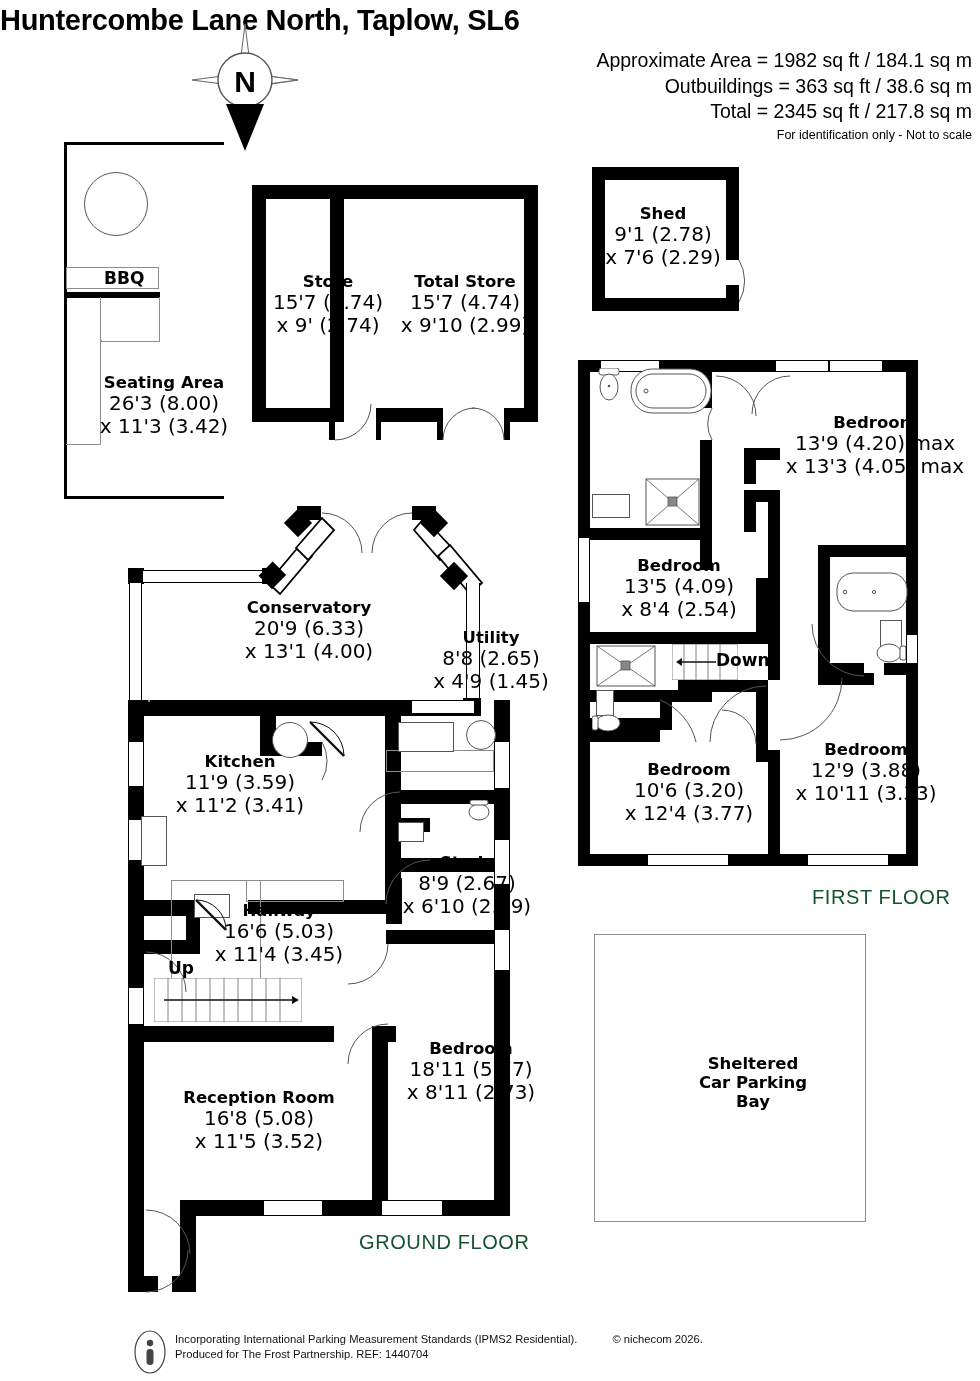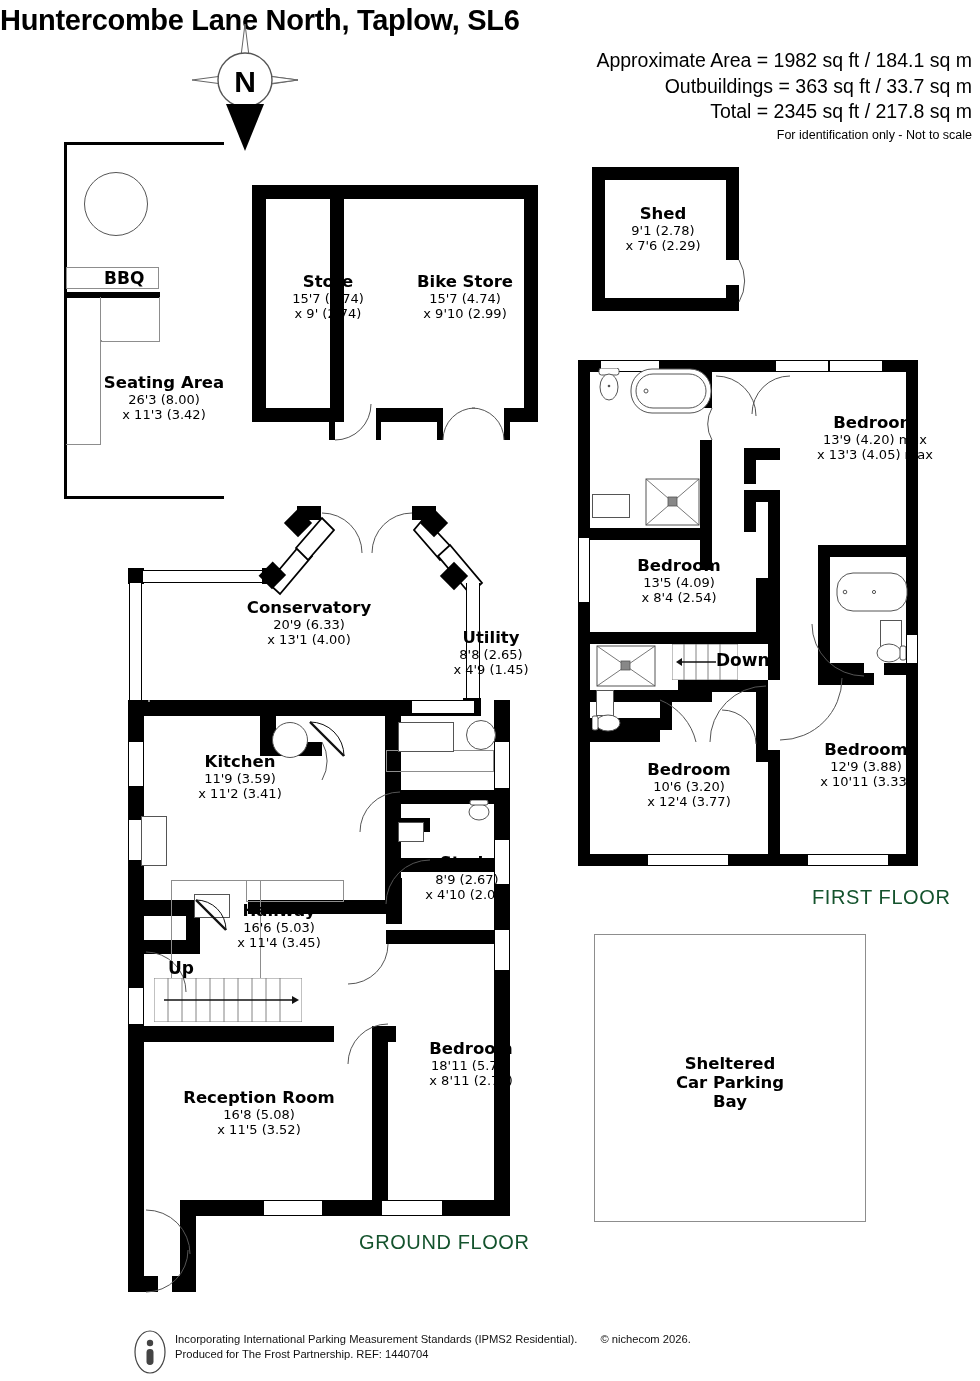--- a/index.html
+++ b/index.html
@@ -43,37 +43,37 @@
   
   .wall{position:absolute;background:#000;}
   .lightbox{position:absolute;border:1px solid #8d8d8d;box-sizing:border-box;}
   .win{position:absolute;background:#fff;border-top:1.6px solid #000;border-bottom:1.6px solid #000;box-sizing:border-box;}
   .winv{position:absolute;background:#fff;border-left:1.6px solid #000;border-right:1.6px solid #000;box-sizing:border-box;}
   .fix{position:absolute;border:1px solid #555;box-sizing:border-box;background:#fff;}
   .fixr{position:absolute;border:1px solid #555;box-sizing:border-box;background:#fff;border-radius:50%;}
   
   .rl{position:absolute;text-align:center;line-height:1.16;}
   .rl .n{font-weight:bold;font-size:16.5px;display:block;white-space:nowrap;}
-  .rl .d{font-size:13px;display:block;white-space:nowrap;}
+  .rl .d{font-size:20px;display:block;white-space:nowrap;}
   .tag{position:absolute;font-weight:bold;font-size:17px;}
   .floorlbl{
     position:absolute;font-size:20px;letter-spacing:0.6px;color:#14532d;
     font-family:"Liberation Sans",sans-serif;font-weight:400;white-space:nowrap;
   }
   
   .foot{
     position:absolute;
     left:175px; top:1332px;
     font-size:11.2px;
     line-height:14.6px;
     font-family:"Liberation Sans",sans-serif;
     color:#111;
     white-space:nowrap;
   }
-  .foot .cop{margin-left:20px;}
+  .foot .cop{margin-left:32px;}
   .foot-icon{position:absolute;left:133px;top:1330px;width:34px;height:45px;}
   .brand{
     position:absolute;left:748px;top:1327px;width:112px;height:50px;
     background:#000;color:#fff;
   }
   .brand .b1{
     position:absolute;left:8px;top:3px;font-size:27px;font-weight:bold;
     letter-spacing:-1px;font-family:"Liberation Sans",sans-serif;line-height:30px;
   }
   .brand .b2{
@@ -85,21 +85,21 @@
   .ovl{position:absolute;left:0;top:0;width:980px;height:1381px;pointer-events:none;}
 </style>
 </head>
 <body>
 
 <div id="page">
 
   <div class="title">Huntercombe Lane North, Taplow, SL6</div>
   <div class="areas">
     <div>Approximate Area = 1982 sq ft / 184.1 sq m</div>
-    <div>Outbuildings = 363 sq ft / 33.7 sq m</div>
+    <div>Outbuildings = 363 sq ft / 38.6 sq m</div>
     <div>Total = 2345 sq ft / 217.8 sq m</div>
   </div>
   <div class="notice">For identification only - Not to scale</div>
 
   <div style="position:absolute;left:190px;top:22px;width:110px;height:130px;">
     <svg width="110" height="130" viewBox="0 0 110 130">
       <g stroke="#666" stroke-width="1" fill="#fff">
         <polygon points="55,2 62,58 55,66 48,58"></polygon>
         <polygon points="108,58 55,66 47,58 55,51" transform="rotate(0 55 58)"></polygon>
         <polygon points="55,51 108,58 55,65 48,58"></polygon>
@@ -148,21 +148,21 @@
     <div class="wall" style="left:376px;top:408px;width:5px;height:32px;"></div>
     <div class="wall" style="left:437px;top:408px;width:6px;height:32px;"></div>
     <div class="wall" style="left:504px;top:408px;width:6px;height:32px;"></div>
   </div>
   <div class="rl" style="left:246px;top:272px;width:164px;">
     <span class="n">Store</span>
     <span class="d">15'7 (4.74)</span>
     <span class="d">x 9' (2.74)</span>
   </div>
   <div class="rl" style="left:378px;top:272px;width:174px;">
-    <span class="n">Bike Store</span>
+    <span class="n">Total Store</span>
     <span class="d">15'7 (4.74)</span>
     <span class="d">x 9'10 (2.99)</span>
   </div>
 
   <div>
     <div class="wall" style="left:592px;top:167px;width:147px;height:13px;"></div>
     <div class="wall" style="left:592px;top:167px;width:13px;height:144px;"></div>
     <div class="wall" style="left:592px;top:298px;width:147px;height:13px;"></div>
     <div class="wall" style="left:726px;top:167px;width:13px;height:93px;"></div>
     <div class="wall" style="left:726px;top:285px;width:13px;height:26px;"></div>
@@ -478,42 +478,42 @@
     <span class="d">x 4'9 (1.45)</span>
   </div>
   <div class="rl" style="left:150px;top:752px;width:180px;">
     <span class="n">Kitchen</span>
     <span class="d">11'9 (3.59)</span>
     <span class="d">x 11'2 (3.41)</span>
   </div>
   <div class="rl" style="left:386px;top:853px;width:162px;">
     <span class="n">Study</span>
     <span class="d">8'9 (2.67)</span>
-    <span class="d">x 4'10 (2.09)</span>
+    <span class="d">x 6'10 (2.09)</span>
   </div>
   <div class="rl" style="left:190px;top:901px;width:178px;text-align:center;">
     <span class="n">Hallway</span>
     <span class="d">16'6 (5.03)</span>
     <span class="d">x 11'4 (3.45)</span>
   </div>
   <div class="tag" style="left:168px;top:958px;">Up</div>
   <div class="rl" style="left:382px;top:1039px;width:178px;">
     <span class="n">Bedroom</span>
     <span class="d">18'11 (5.77)</span>
     <span class="d">x 8'11 (2.73)</span>
   </div>
   <div class="rl" style="left:148px;top:1088px;width:222px;">
     <span class="n">Reception Room</span>
     <span class="d">16'8 (5.08)</span>
     <span class="d">x 11'5 (3.52)</span>
   </div>
   <div class="floorlbl" style="left:359px;top:1231px;">GROUND FLOOR</div>
 
   <div class="lightbox" style="left:594px;top:934px;width:272px;height:288px;"></div>
-  <div class="rl" style="left:594px;top:1054px;width:272px;">
+  <div class="rl" style="left:594px;top:1054px;width:272px;padding-left:23px;">
     <span class="n">Sheltered</span>
     <span class="n">Car Parking</span>
     <span class="n">Bay</span>
   </div>
 
   <div class="foot-icon">
     <svg width="34" height="45" viewBox="0 0 34 45">
       <ellipse cx="17" cy="22" rx="15" ry="21" fill="#fff" stroke="#444" stroke-width="1.2"></ellipse>
       <circle cx="17" cy="13" r="3.2" fill="#444"></circle>
       <rect x="13.5" y="19" width="7" height="16" rx="3.4" fill="#444"></rect>

